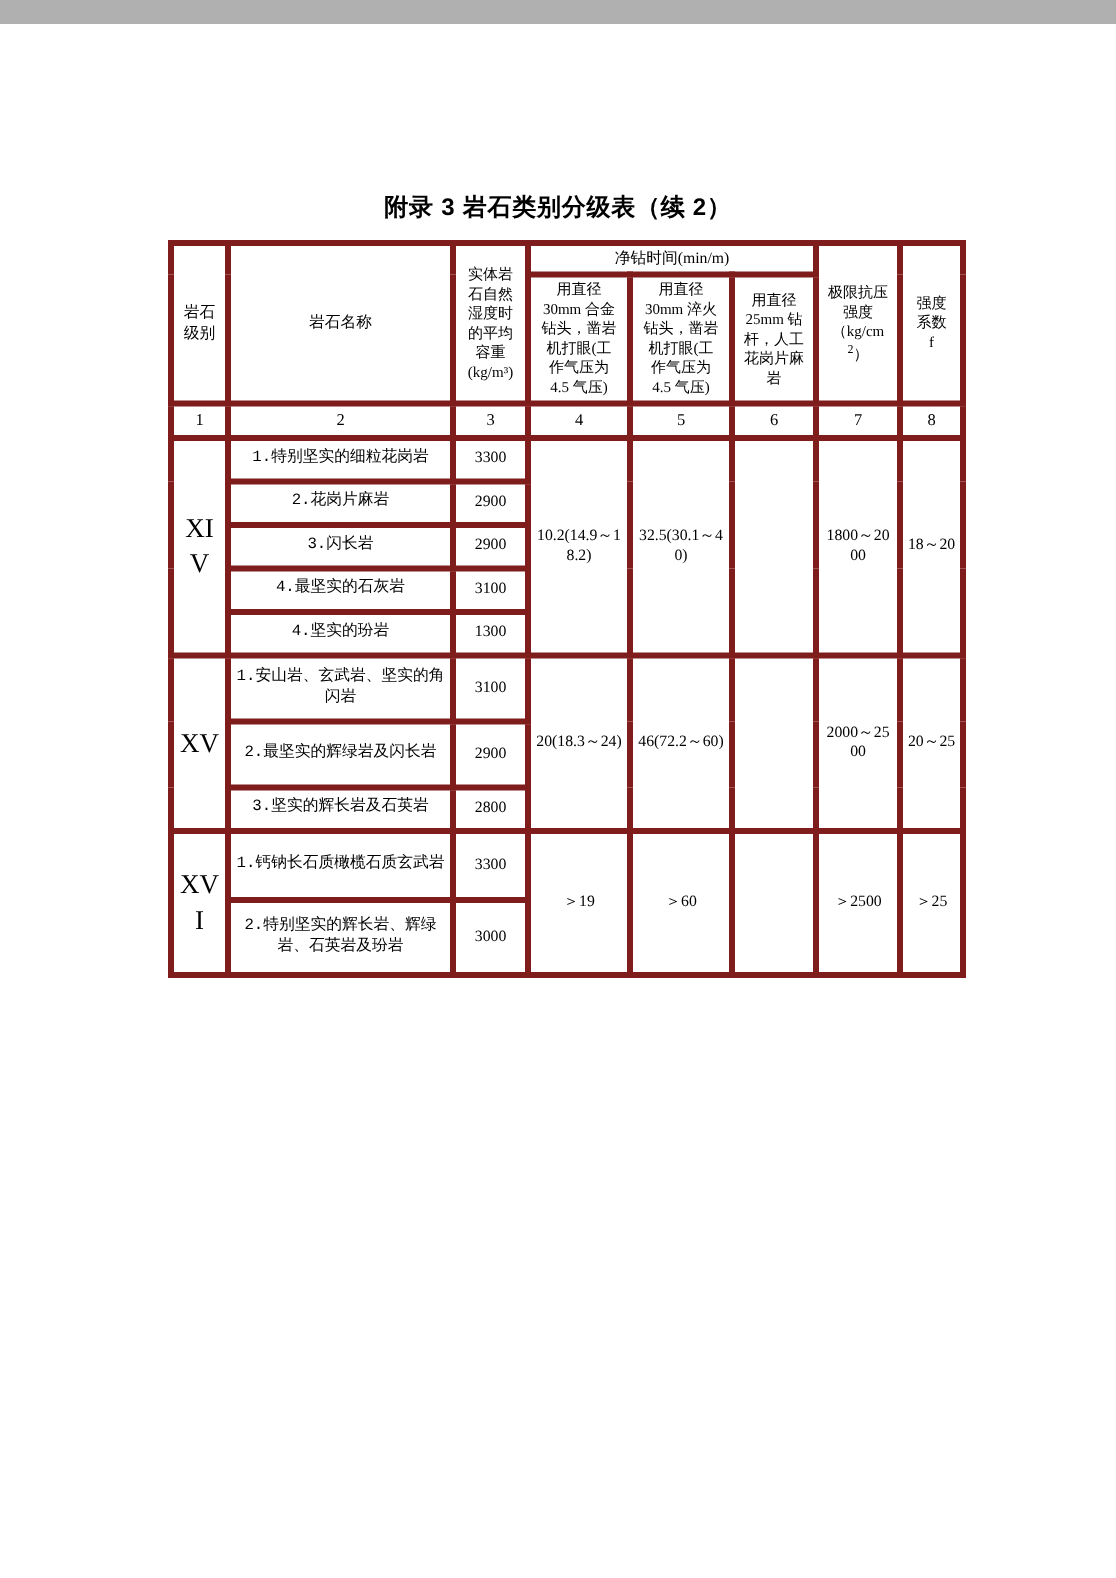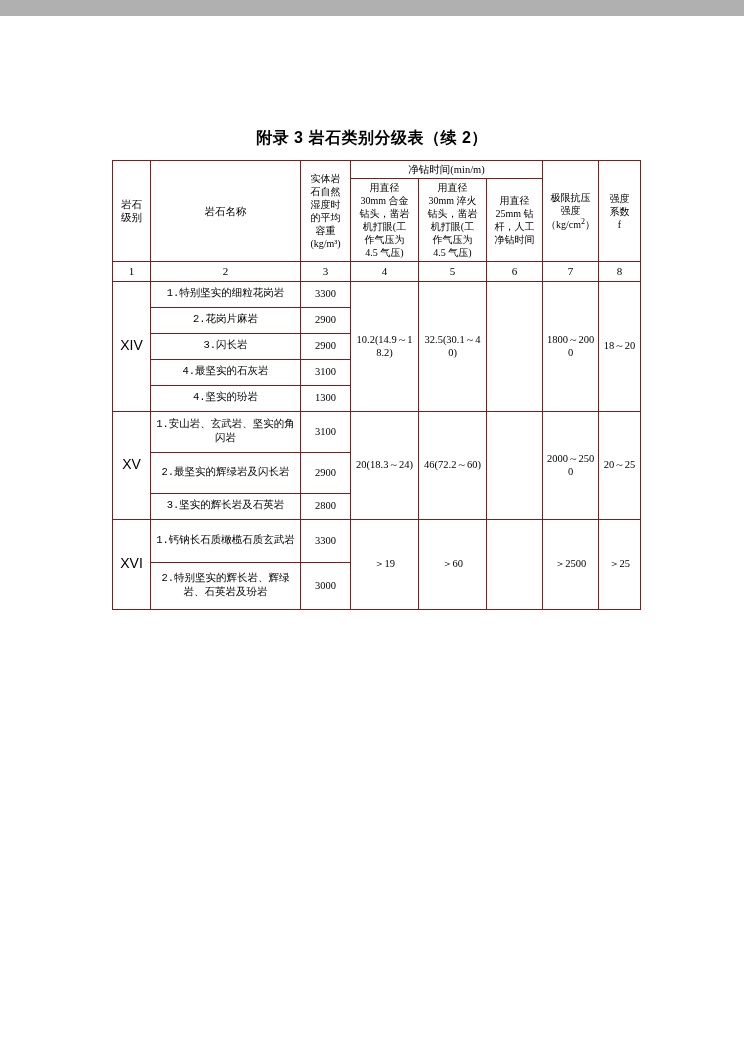--- a/index.html
+++ b/index.html
@@ -35,21 +35,21 @@
     width: 520px;
   }
   table.rock {
     border-collapse: collapse;
     table-layout: fixed;
     width: 520px;
     font-size: 10.5px;
     line-height: 1.28;
   }
   table.rock td, table.rock th {
-    border: 1px solid #7f1d1d;
+    border: 4px solid #7f1d1d;
     padding: 2px 3px;
     vertical-align: middle;
     text-align: center;
     font-weight: normal;
     word-break: break-all;
   }
   td.lv {
     text-align: center;
   }
   td.name {
@@ -72,22 +72,22 @@
   .numrow td {
     font-size: 11px;
     padding: 2px 0;
     font-family: "Liberation Serif", serif;
   }
   .sup {
     font-size: 8px;
     vertical-align: super;
   }
   .roman {
-    font-size: 14px;
-    font-family: Liberation Sans, sans-serif;
+    font-size: 18px;
+    font-family: Liberation Serif, serif;
   }
   .cellpad {
     padding: 4px 2px;
   }
 </style>
 </head>
 <body>
 
 <div class="page">
 
@@ -148,21 +148,21 @@
             <div>30mm 淬火</div>
             <div>钻头，凿岩</div>
             <div>机打眼(工</div>
             <div>作气压为</div>
             <div>4.5 气压)</div>
           </td>
           <td class="hdr-sub">
             <div>用直径</div>
             <div>25mm 钻</div>
             <div>杆，人工</div>
-            <div>净钻时间</div>
+            <div>花岗片麻岩</div>
           </td>
         </tr>
 
         <tr class="numrow">
           <td>1</td>
           <td>2</td>
           <td>3</td>
           <td>4</td>
           <td>5</td>
           <td>6</td>

